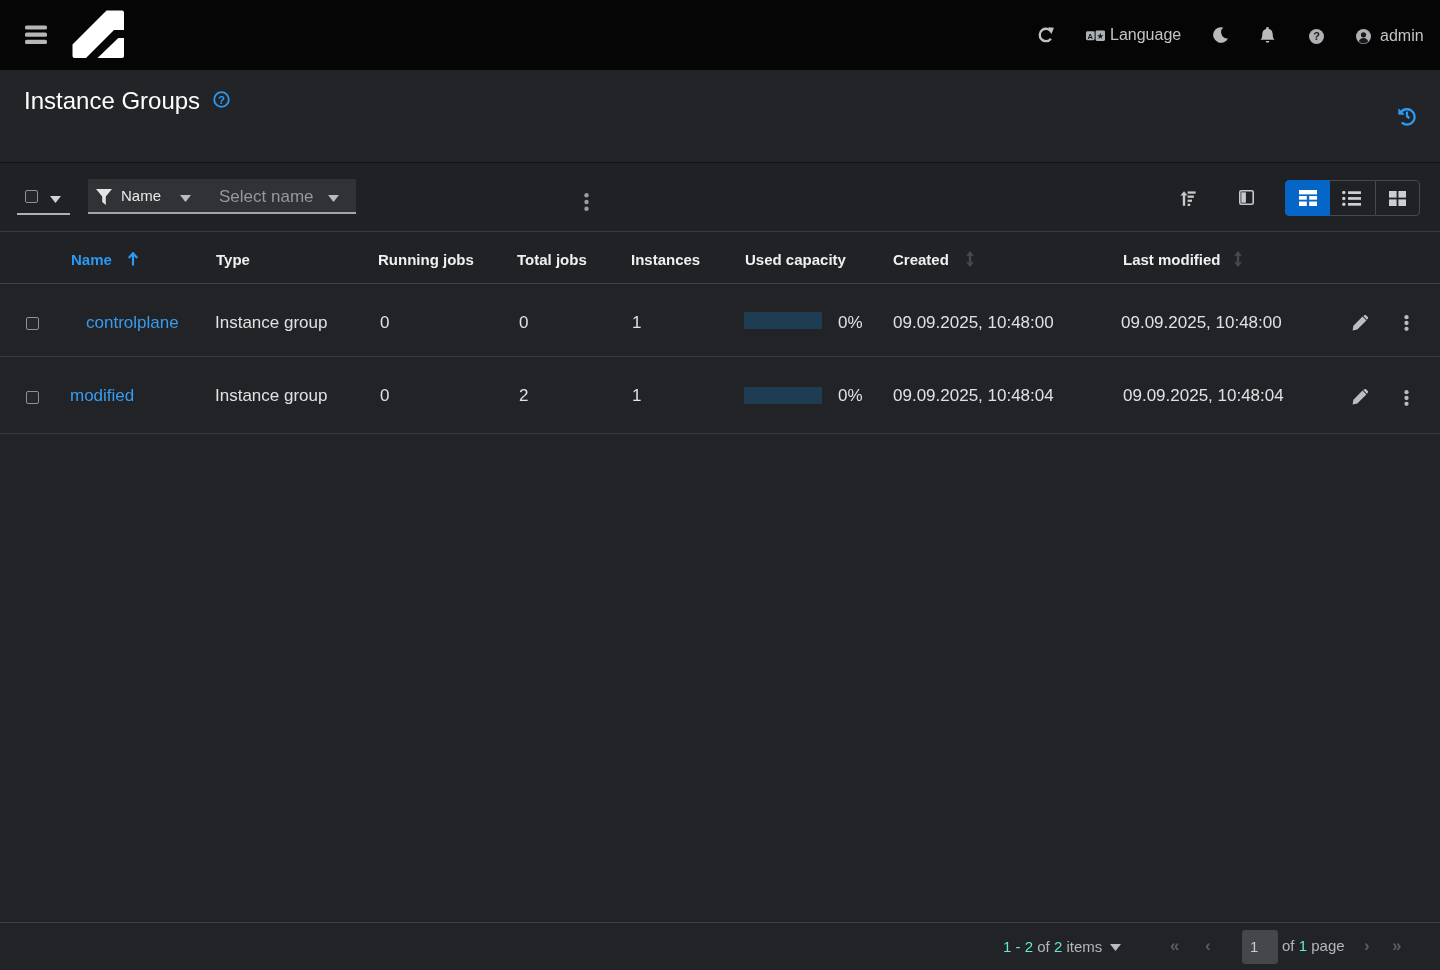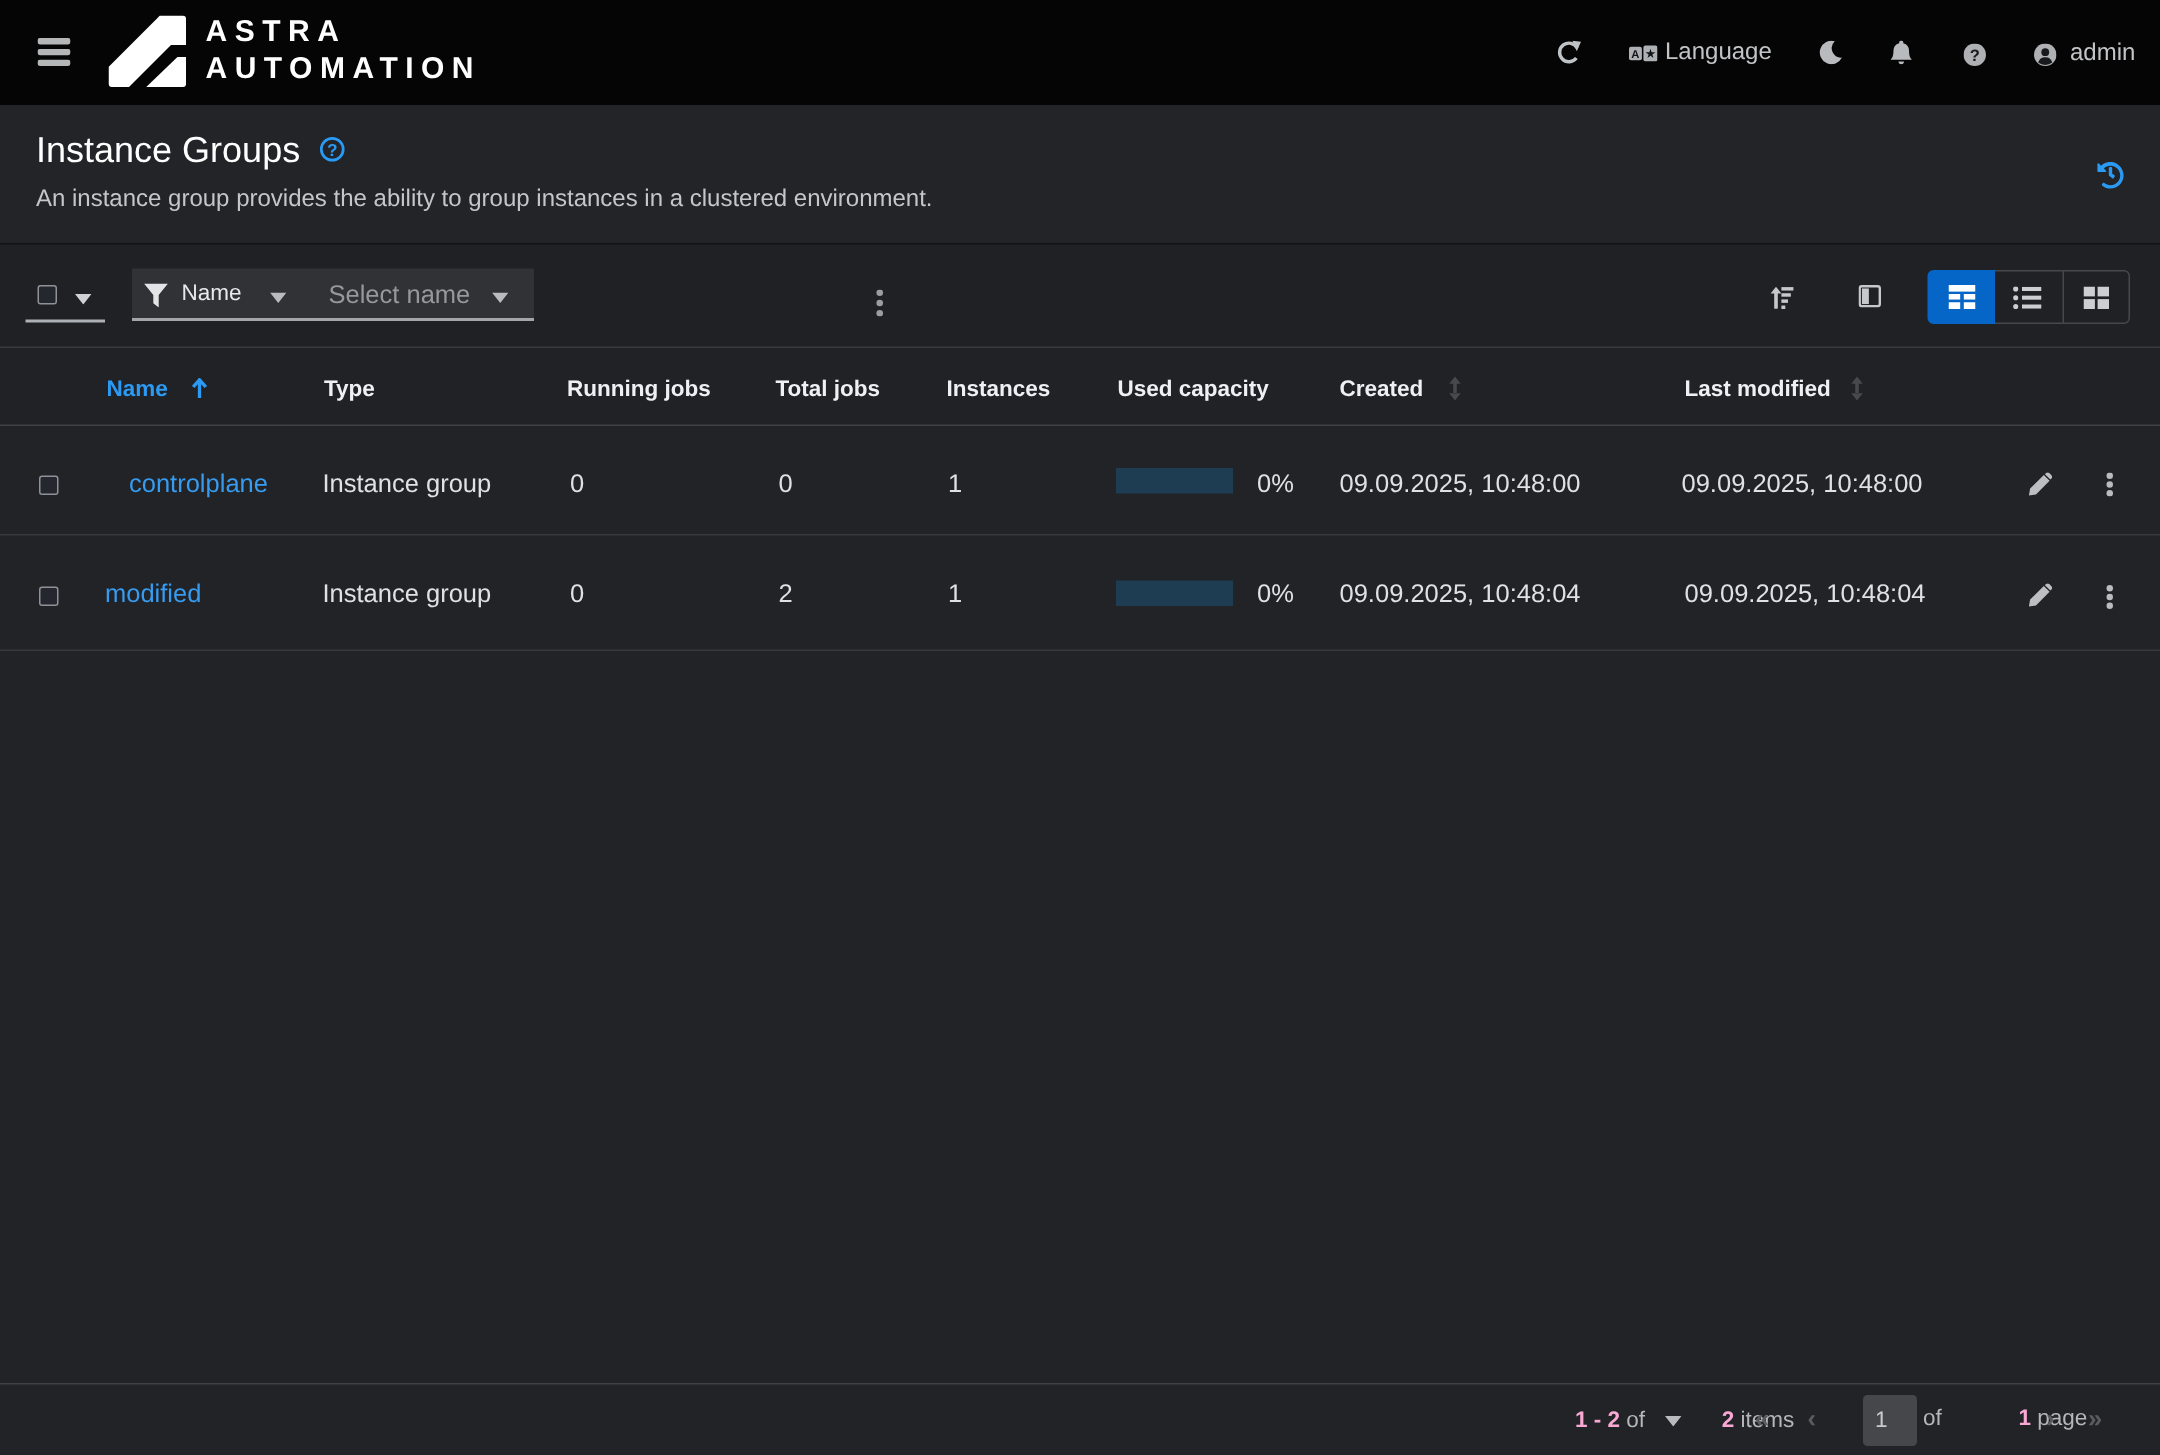--- a/index.html
+++ b/index.html
@@ -38,39 +38,38 @@
 #thead { position:absolute; left:0; top:161px; width:100%; height:53px; background:#202226; border-top:1px solid #383b40; border-bottom:1px solid #3e4145; font-weight:bold; font-size:15px; color:#eff0f1; }
 #thead .th { position:absolute; top:19px; }
 .row { position:absolute; left:0; width:100%; background:#212327; font-size:17px; color:#dfe1e3; }
 #row1 { top:215px; height:72px; border-bottom:1px solid #36393d; }
 #row2 { top:288px; height:76px; border-bottom:1px solid #36393d; }
 .row .cell { position:absolute; }
 .link { color:#379bef; text-decoration:none; }
 .capbar { position:absolute; width:78px; height:17px; background:#1f3d52; }
 
 #pfoot { position:absolute; left:0; top:852px; width:100%; height:48px; background:#212327; border-top:1px solid #3d4044; color:#b4b6b9; font-size:15px; }
-#pfoot b { color:#f9a8d4; font-weight:bold;margin-left:47px; }
+#pfoot b { color:#5eead4; font-weight:normal; }
 .pagebox { position:absolute; left:1242px; top:7px; width:36px; height:34px; background:#45474b; border-radius:3px; color:#c9cbcd; padding:8px 0 0 8px; font-size:15px; }
 .chev { color:#595c61; font-size:17px; font-weight:bold; }
 </style>
 </head>
 <body>
 <div id="mast">
   <svg id="burger" viewBox="0 0 22 20">
       <g fill="#b4b6b8">
         <rect x="0" y="0.4" width="22" height="4.2" rx="1.6"></rect>
         <rect x="0" y="7.6" width="22" height="4.2" rx="1.6"></rect>
         <rect x="0" y="14.8" width="22" height="4.2" rx="1.6"></rect>
       </g>
     </svg>
   <svg id="logo" width="52" height="49" viewBox="0 0 52 49">
     <path fill="#fff" d="M34.5 0.5 H50 Q52 0.5 52 2.5 V20 H42 L14 48 H2.5 Q0.5 48 0.5 46 V34.5 L31 4 Q34.5 0.5 34.5 0.5 Z"></path>
     <path fill="#fff" d="M25.5 48 L46.3 28 H52 V46 Q52 48 50 48 Z"></path>
   </svg>
-  <div id="logotext">ASTRA<br>AUTOMATION</div>
   <svg class="abs" style="left:1038px;top:27px" width="16" height="16" viewBox="0 0 16 16">
       <path d="M12.9 11.7 A6.2 6.2 0 1 1 13.4 5" fill="none" stroke="#c0c3c6" stroke-width="2.3"></path>
       <path d="M10.3 0.2 L16 0.8 L13.2 7.2 Z" fill="#c0c3c6"></path>
     </svg>
   <svg class="abs" style="left:1086px;top:30px" width="19" height="11" viewBox="0 0 19 11">
       <rect x="0" y="1.2" width="8.6" height="9" rx="1.4" fill="#aeb1b4"></rect>
       <text x="4.3" y="8.6" font-size="7.5" font-weight="bold" text-anchor="middle" fill="#131416">A</text>
       <rect x="9.6" y="0.4" width="9.4" height="10.6" rx="1.4" fill="#aeb1b4"></rect>
       <text x="14.3" y="8.6" font-size="8.5" text-anchor="middle" fill="#131416">★</text>
     </svg>
@@ -94,21 +93,20 @@
   <div id="mtxt-admin">admin</div>
 </div>
 
 <div id="page">
   <div id="titlebar">
     <div id="title">Instance Groups</div>
     <svg class="abs" style="left:213px;top:21px" width="17" height="17" viewBox="0 0 17 17">
         <circle cx="8.5" cy="8.5" r="7.3" fill="none" stroke="#2b9af3" stroke-width="1.8"></circle>
         <text x="8.5" y="13" font-size="11.5" font-weight="bold" text-anchor="middle" fill="#2b9af3">?</text>
       </svg>
-    <div id="subtitle">An instance group provides the ability to group instances in a clustered environment.</div>
     <svg class="abs" style="left:1398px;top:38px" width="18" height="18" viewBox="0 0 512 512">
         <path fill="#2b9af3" d="M504 255.5c.3 136.6-111.2 248.4-247.8 248.5-59 0-113.2-20.5-155.8-54.9-11.1-8.9-11.9-25.5-1.8-35.6l11.3-11.3c8.6-8.6 22.4-9.6 31.9-2C172.9 425.1 212.8 440 256 440c101.7 0 184-82.3 184-184 0-101.7-82.3-184-184-184-48.8 0-93.1 19-126 50l41.9 41.9c10.1 10.1 2.9 27.3-11.3 27.3H24c-8.8 0-16-7.2-16-16V38.6c0-14.3 17.2-21.4 27.3-11.3L77 68.9C123.1 24.9 185.4-2 254-2 390.3-1.7 503.7 119.2 504 255.5zM323 290.7l9.9-12.7c8.1-10.5 6.3-25.5-4.2-33.7L288 221.9V120c0-13.3-10.7-24-24-24h-16c-13.3 0-24 10.7-24 24v135.2l65.4 50.9c10.5 8.1 25.5 6.3 33.6-4.2z"></path>
       </svg>
   </div>
 
   <div id="toolbar">
     <div id="bulk">
       <div class="cbx"></div>
       <svg class="abs" style="left:33px;top:17px" width="11" height="7" viewBox="0 0 11 7">
           <path fill="#cfd1d4" d="M0 0 h11 L5.5 7 Z"></path>

